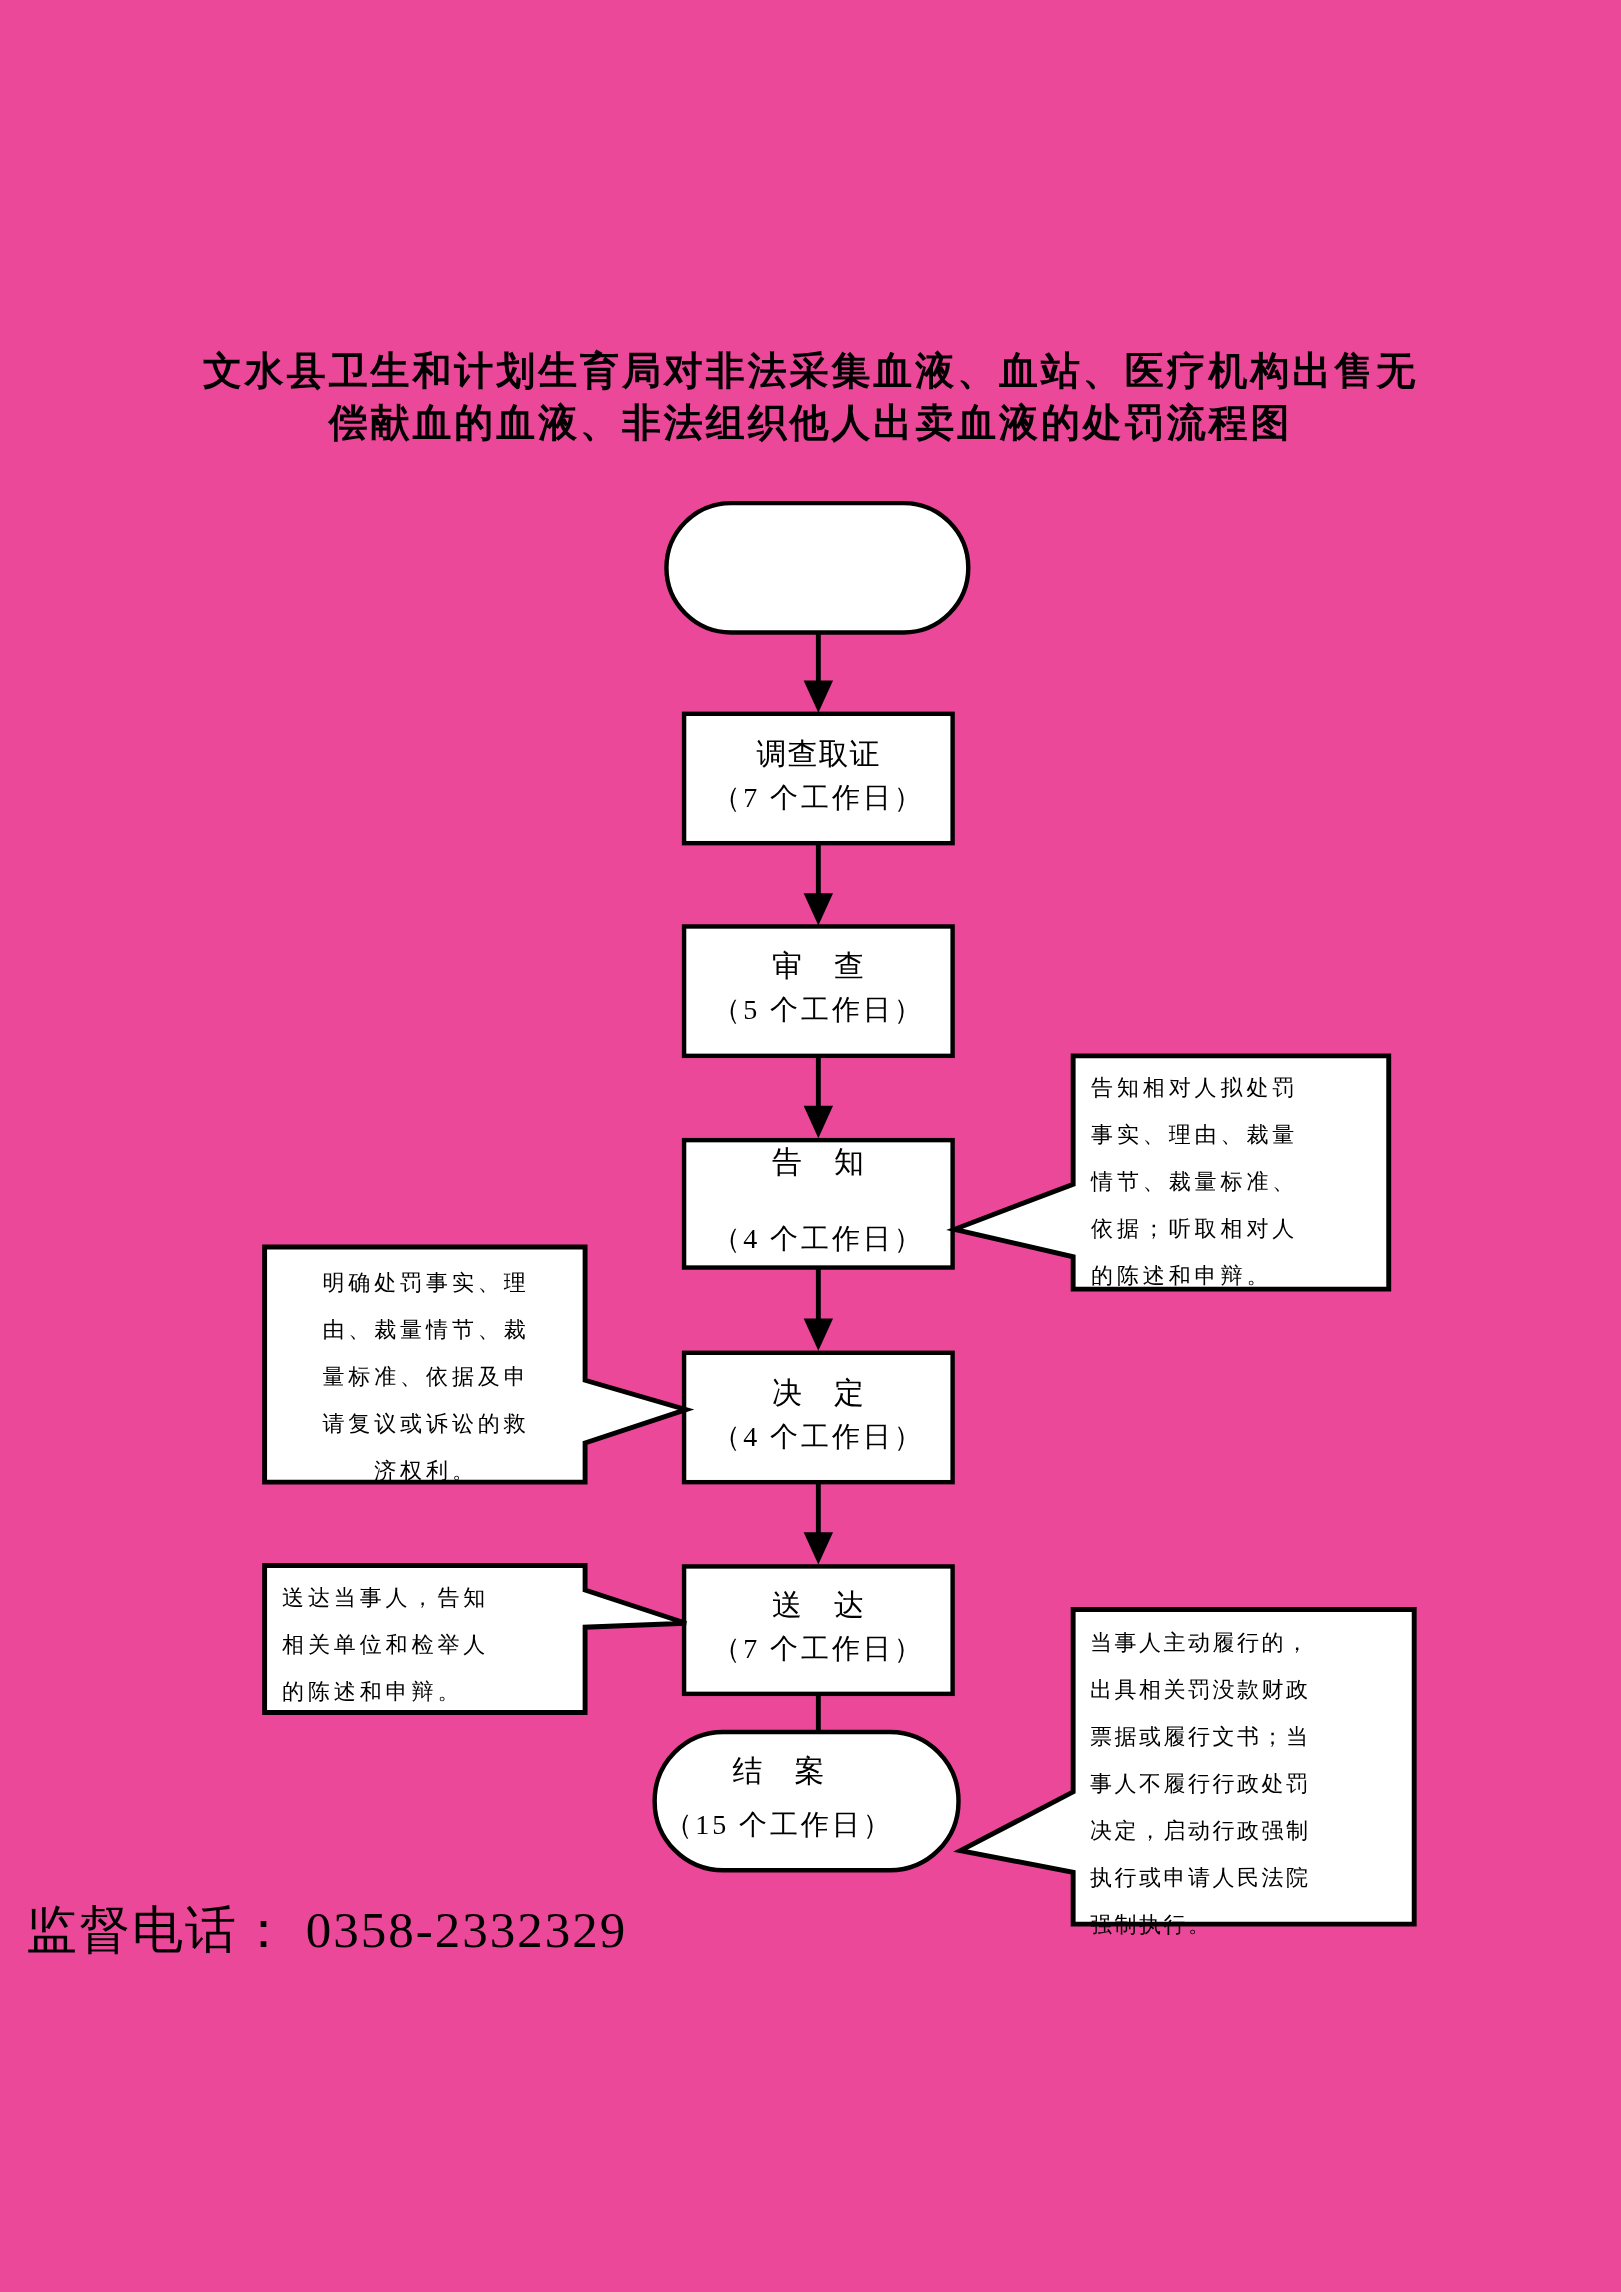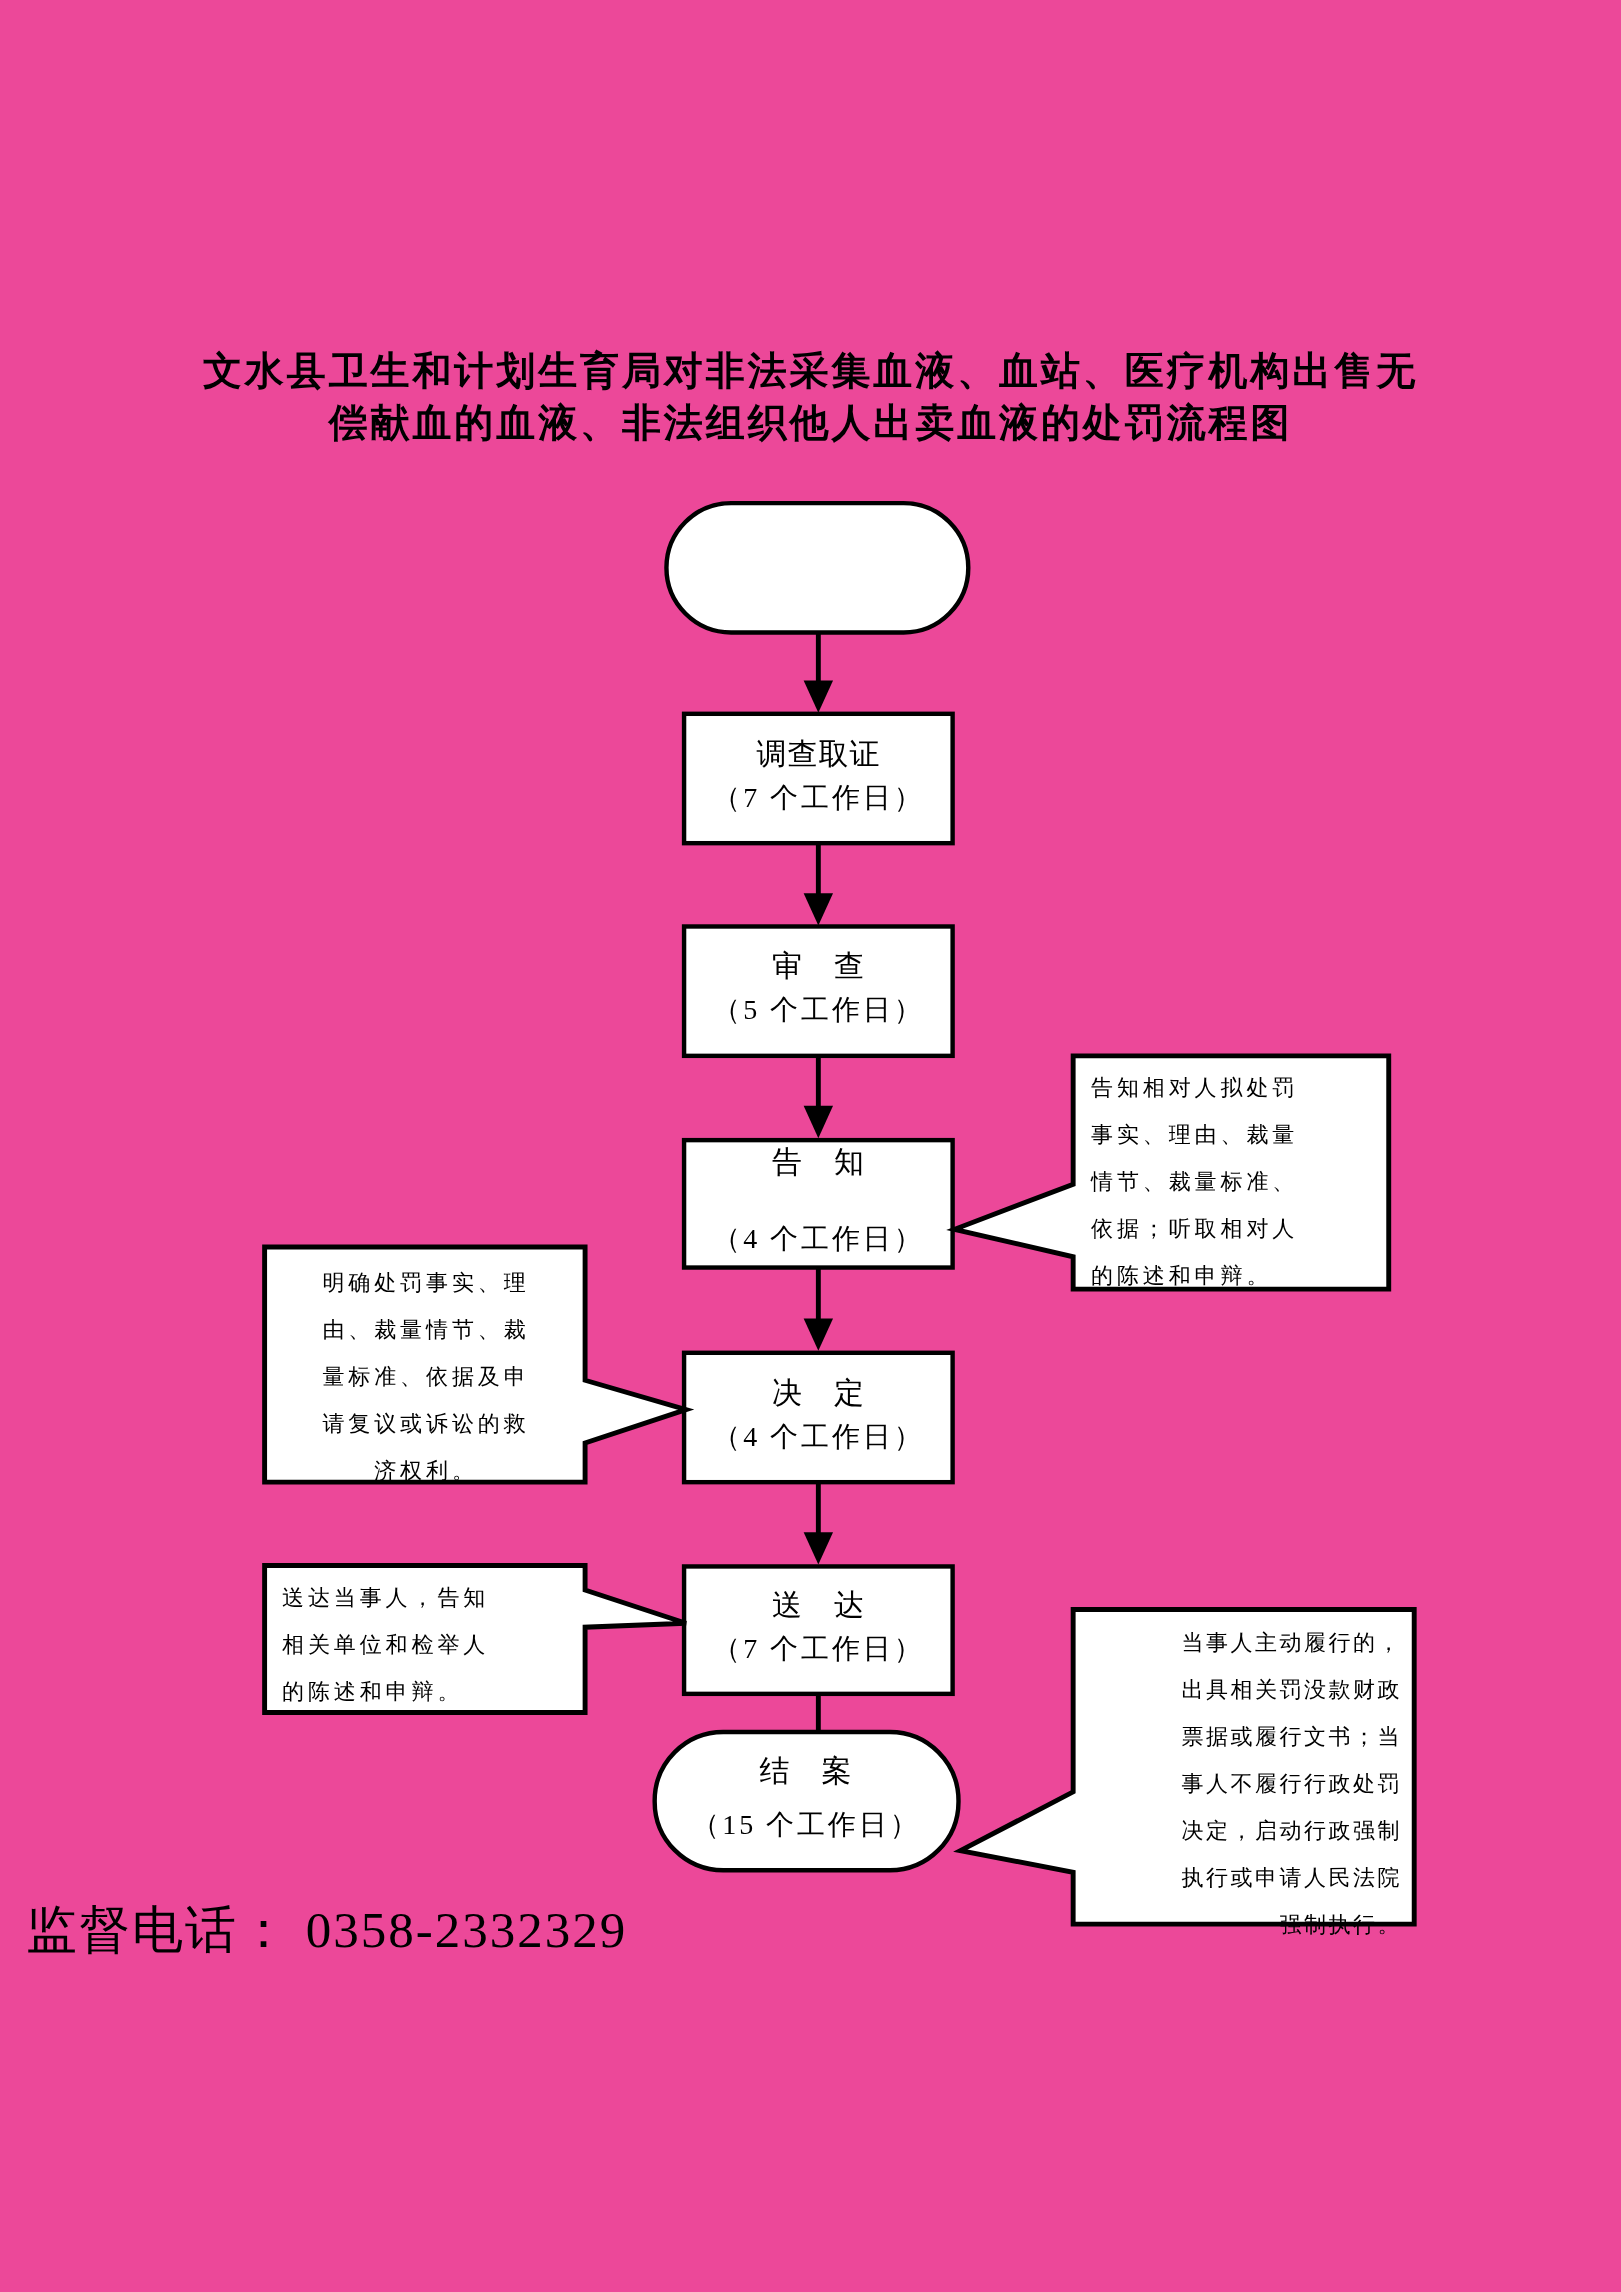--- a/index.html
+++ b/index.html
@@ -112,21 +112,21 @@
     <div class="node-duration">（4 个工作日）</div>
   </div>
   <div class="node-text" style="left:684px; top:1353px; width:269px; height:129px;">
     <div class="node-label">决　定</div>
     <div class="node-duration">（4 个工作日）</div>
   </div>
   <div class="node-text" style="left:684px; top:1566px; width:269px; height:127px;">
     <div class="node-label">送　达</div>
     <div class="node-duration">（7 个工作日）</div>
   </div>
-  <div class="node-text" style="left:654px; top:1732px; width:304px; height:138px;gap:10px;">
+  <div class="node-text" style="left:627px; top:1732px; width:304px; height:138px;gap:10px;">
     <div class="node-label">结　案</div>
     <div class="node-duration">（15 个工作日）</div>
   </div>
 
   <div class="callout-text" style="left:1091px; top:1064px; width:284px;">
     <div class="co-line">告知相对人拟处罚</div>
     <div class="co-line">事实、理由、裁量</div>
     <div class="co-line">情节、裁量标准、</div>
     <div class="co-line">依据；听取相对人</div>
     <div class="co-line">的陈述和申辩。</div>
@@ -139,21 +139,21 @@
     <div class="co-line">请复议或诉讼的救</div>
     <div class="co-line">济权利。</div>
   </div>
 
   <div class="callout-text" style="left:282px; top:1574px; width:288px;">
     <div class="co-line">送达当事人，告知</div>
     <div class="co-line">相关单位和检举人</div>
     <div class="co-line">的陈述和申辩。</div>
   </div>
 
-  <div class="callout-text callout-d" style="left:1090px; top:1619px; width:312px;text-align:right;">
+  <div class="callout-text callout-d" style="left:1090px; top:1619px; width:312px;">
     <div class="co-line">当事人主动履行的，</div>
     <div class="co-line">出具相关罚没款财政</div>
     <div class="co-line">票据或履行文书；当</div>
     <div class="co-line">事人不履行行政处罚</div>
     <div class="co-line">决定，启动行政强制</div>
     <div class="co-line">执行或申请人民法院</div>
     <div class="co-line">强制执行。</div>
   </div>
 
   <div class="hotline">监督电话： 0358-2332329</div>

